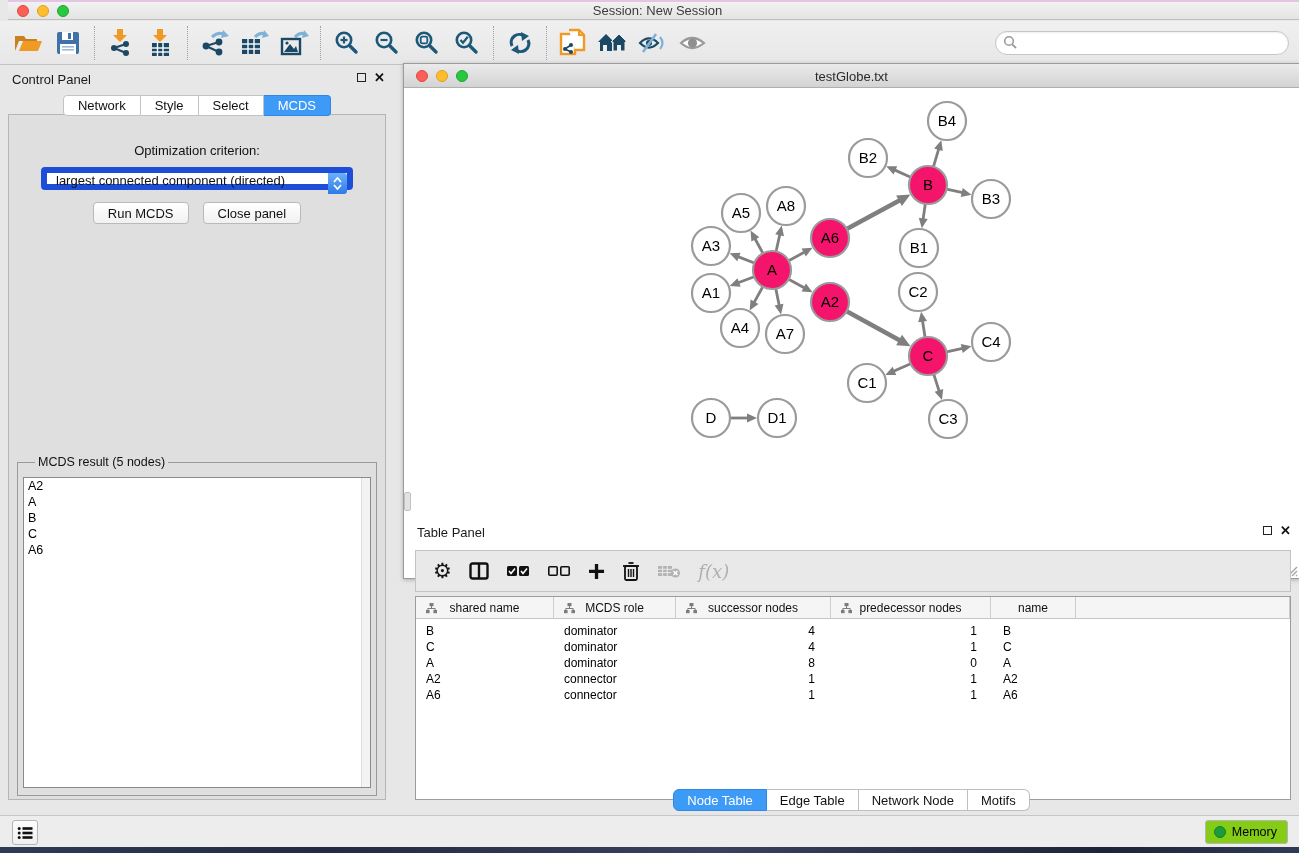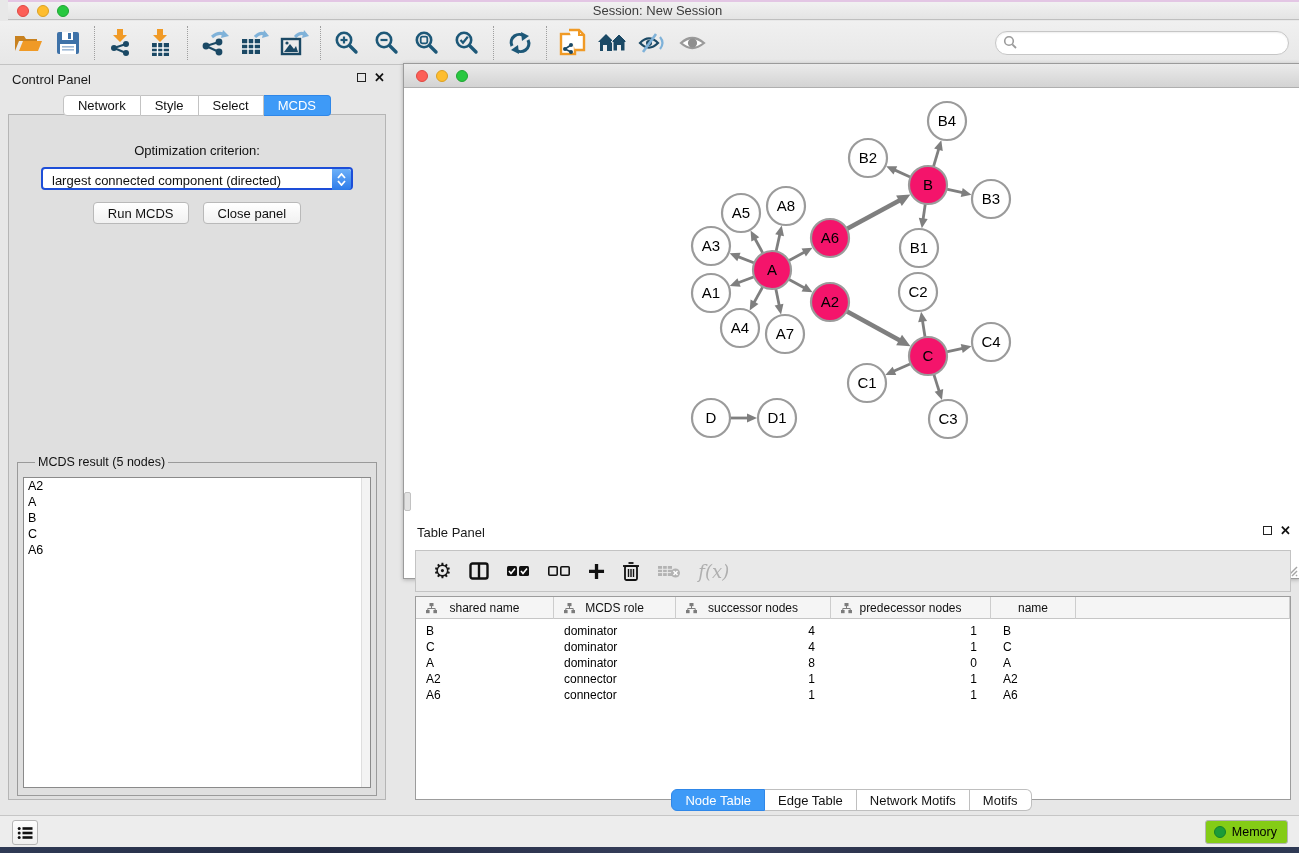--- a/index.html
+++ b/index.html
@@ -40,22 +40,22 @@
   .close-ico { font-size:13px; font-weight:700; color:#111; line-height:11px; }
   .ptabs { position:relative; z-index:2; display:flex; justify-content:center; margin-top:5px; }
   .ptab { height:21px; padding:0 14px; font-size:13px; background:#fff; border:1px solid #C3C3C3;
     border-left:none; color:#111; font-family:inherit; }
   .ptab:first-child { border-left:1px solid #C3C3C3; border-radius:4px 0 0 4px; }
   .ptab:last-child { border-radius:0 4px 4px 0; }
   .ptab.active { background:#3E9AF7; color:#fff; border-color:#2F87E8; }
   .cpanel-body { position:absolute; left:5px; right:5px; top:46px; bottom:10px;
     background:#DFDFDF; border:1px solid #B5B5B5; }
   .opt-label { margin-top:28px; text-align:center; font-size:13px; color:#111; }
-  .dropdown { margin:9px auto 0; width:312px; height:23px; background:#fff; border:2px solid #1d4ed8;
-    border-radius:4px; position:relative; display:flex; align-items:flex-end; }
+  .dropdown { margin:9px auto 0; width:312px; height:23px; background:#fff; border:6px solid #1d4ed8;
+    border-radius:4px; position:relative; display:flex; align-items:flex-start; }
   .dropdown .val { font-size:13px; padding-left:9px; color:#111; white-space:nowrap; }
   .dd-step { position:absolute; right:0; top:0; width:19px; height:21px; border-radius:0 3px 3px 0;
     background:linear-gradient(#6CB0F9,#2D7BE9); display:flex; flex-direction:column; align-items:center; justify-content:center; gap:1px; }
   .btn-row { display:flex; justify-content:center; gap:14px; margin-top:12px; }
   .pbtn { height:22px; padding:0 14px; font-size:13px; font-family:inherit; color:#111;
     background:linear-gradient(#FFFFFF,#F1F1F1); border:1px solid #B9B9B9; border-radius:4px; }
   .result-fs { position:absolute; left:8px; right:8px; top:340px; height:341px;
     border:1px solid #9A9A9A; }
   .result-fs legend { font-size:12.5px; color:#111; margin-left:17px; padding:0 3px; }
   .result-list { position:absolute; left:5px; right:5px; top:8px; bottom:7px; background:#fff;
@@ -326,20 +326,21 @@
     </div>
   </div>
 
   <div class="netwin">
     <div class="net-titlebar">
       <div class="lights">
         <span class="light red"></span>
         <span class="light yellow"></span>
         <span class="light green"></span>
       </div>
+      <div class="net-title">testGlobe.txt</div>
     </div>
     <div class="net-canvas">
       <svg id="graph-svg" width="895" height="465">
           <line x1="358.9223330087103" y1="165.3088058547254" x2="350.8553864603896" y2="150.47603316910335" stroke="#7F7F7F" stroke-width="2.8"></line>
           <polygon points="346.5554389381997,142.56967804765748 355.28633596802246,149.20454331039127 347.37998084657664,153.50449083258115" fill="#7F7F7F"></polygon>
           <line x1="372.0602406973032" y1="163.43889966947103" x2="375.8027905146424" y2="146.33010050449155" stroke="#7F7F7F" stroke-width="2.8"></line>
           <polygon points="377.72606242389134,137.53800034792522 379.98514371412017,148.26863647651228 371.19304355755384,146.34536456726337" fill="#7F7F7F"></polygon>
           <line x1="350.3192469177497" y1="175.04363813157366" x2="333.98641259922414" y2="168.6176049570718" stroke="#7F7F7F" stroke-width="2.8"></line>
           <polygon points="325.61131903394767,165.3224861772909 336.56453794081193,164.7961824832981 333.26941916103107,173.17127604857458" fill="#7F7F7F"></polygon>
           <line x1="350.22175155851795" y1="188.70327400252603" x2="334.13522130542" y2="194.7686870487761" stroke="#7F7F7F" stroke-width="2.8"></line>
@@ -582,21 +583,21 @@
             <div class="c2">1</div>
             <div class="c3">1</div>
             <div class="c4">A6</div>
             <div></div>
           </div>
         </div>
     </div>
     <div class="btabs" id="bottom-tabs">
         <button class="btab active">Node Table</button>
         <button class="btab">Edge Table</button>
-        <button class="btab">Network Motifs</button>
+        <button class="btab">Network Node</button>
         <button class="btab">Motifs</button>
       </div>
   </div>
 </div>
 
 <div class="statusbar">
   <button class="listbtn">
     <svg width="16" height="14">
       <circle cx="2.2" cy="2.5" r="1.5" fill="#111"></circle>
         <rect x="5.5" y="1.2" width="10" height="2.6" fill="#111"></rect>

